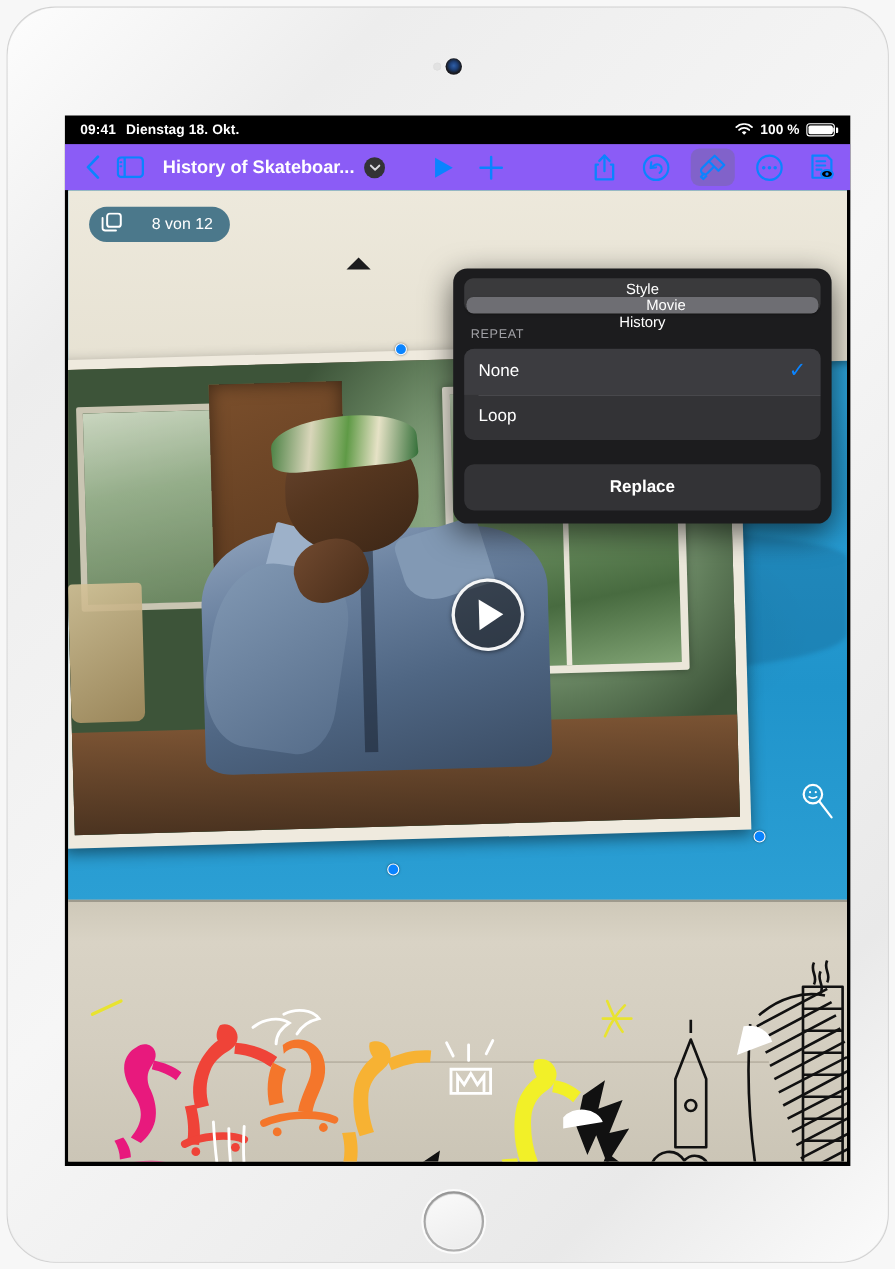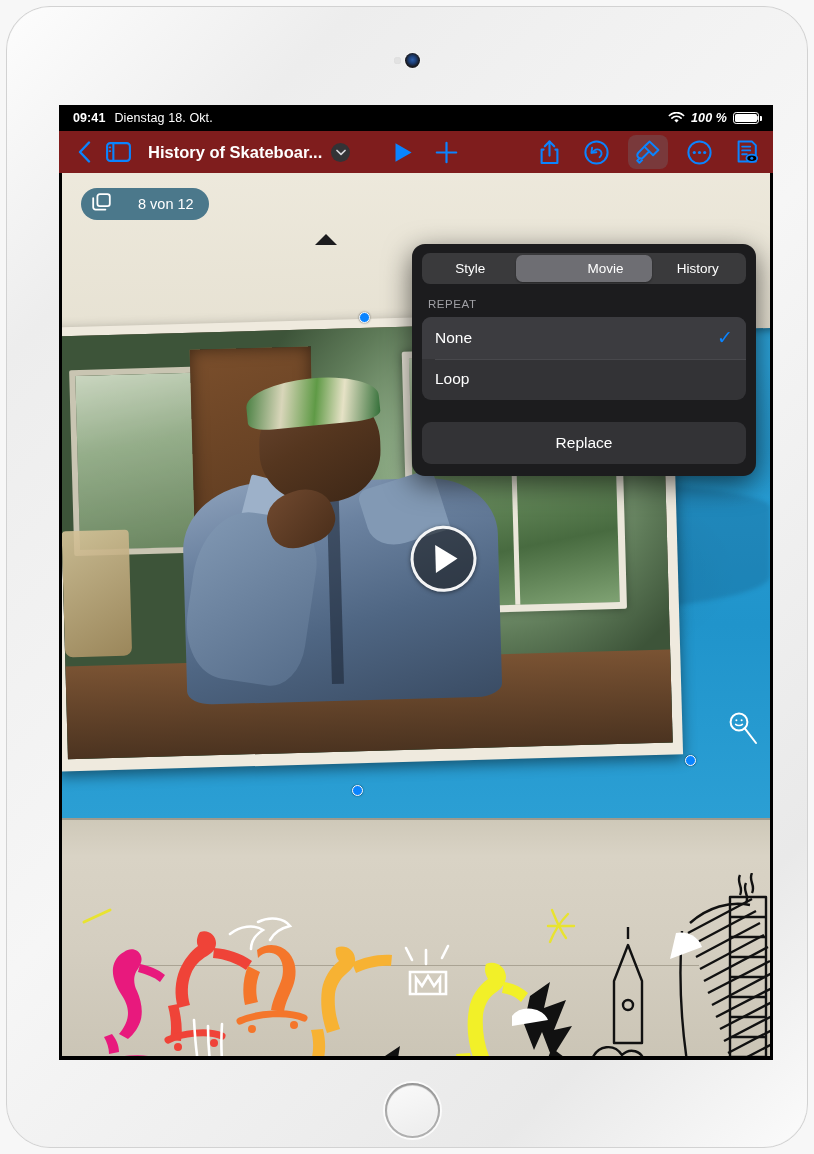--- a/index.html
+++ b/index.html
@@ -35,34 +35,34 @@
     background:#000; overflow:hidden;
   }
 
   
   .statusbar{
     position:absolute; left:0; top:0; width:100%; height:26px;
     color:#fff; display:flex; align-items:center; padding:0 14px;
     font-size:12.5px; font-weight:bold; letter-spacing:.1px;
   }
   .sb-time{ margin-right:9px; }
-  .sb-date{ font-weight:normal; }
+  .sb-date{ font-weight:bold; }
   .sb-dots{ margin-left:auto; display:flex; gap:3.5px; align-items:center; }
   .sb-dots i{ width:4px;height:4px;border-radius:50%;background:#cfcfcf;display:block; }
   .sb-right{ position:absolute; right:14px; top:0; height:26px; display:flex; align-items:center; gap:6px; }
   .wifi svg{ display:block; }
-  .sb-batt-text{ font-size:12.5px; font-weight:bold;font-style:italic; }
+  .sb-batt-text{ font-size:12.5px; font-weight:bold; }
   .batt{ width:26px;height:12.5px;border:1.6px solid #fff;border-radius:3.2px;position:relative; }
   .batt::after{content:"";position:absolute;right:-4px;top:3.4px;width:2px;height:5px;background:#fff;border-radius:0 1px 1px 0;}
   .batt i{position:absolute;left:1.3px;top:1.3px;bottom:1.3px;width:calc(100% - 2.6px);background:#fff;border-radius:1.6px;display:block;}
 
   
   .toolbar{
     position:absolute; left:0; top:26px; width:100%; height:42px;
-    background:#7f1d1d; display:flex; align-items:center; padding:0 12px;
+    background:#8b5cf6; display:flex; align-items:center; padding:0 12px;
   }
   .tb-ico{ color:#0a84ff; display:flex; align-items:center; justify-content:center; }
   .tb-back{ width:26px; }
   .tb-sidebar{ width:34px; margin-left:4px; }
   .doc-title{
     color:#fff; font-size:16.5px; font-weight:bold; margin-left:13px;
     white-space:nowrap;
   }
   .title-chev{
     width:19px;height:19px;border-radius:50%;background:#333336;
@@ -240,21 +240,21 @@
     box-shadow:0 8px 28px rgba(0,0,0,.6);
     padding:9px 10px 12px 10px;
     font-size:15.5px; color:#fff;
   }
   .pop-arrow{
     position:absolute; left:256px; top:61px; width:0;height:0; z-index:29;
     border-left:11px solid transparent; border-right:11px solid transparent;
     border-bottom:11px solid #1c1c1e;
   }
   .seg{
-    display:flex; background:#3a3a3c; border-radius:8px; padding:2px; height:31px;
+    display:flex; background:#3a3a3c; border-radius:8px; padding:2px; height:31px;flex-direction:column;
   }
   .seg div{
     flex:1; display:flex;align-items:center;justify-content:center;
     font-size:13.5px; color:#fff; border-radius:6.5px;
   }
   .seg div.sel{ background:#6e6e73; box-shadow:0 1px 2px rgba(0,0,0,.35);padding-left:43px; }
   .sec-hdr{
     font-size:11.5px; color:#a0a0a5; letter-spacing:.55px;
     padding:14px 6px 7px 6px;
   }
@@ -262,21 +262,21 @@
   .row{
     height:41.5px; display:flex; align-items:center; padding:16px 13px;
     position:relative; font-size:15.5px; color:#fff;
   }
   .row.sel{ background:#3c3c40; }
   .row + .row::before{
     content:""; position:absolute; left:13px; right:0; top:0; height:1px; background:#48484c;
   }
   .row .chk{ margin-left:auto; color:#0a84ff; font-size:19px; line-height:1; }
   .row .lbl{ }
-  .row.center{ justify-content:center; padding:0; }
+  .row.center{ justify-content:center; padding:0;font-weight:bold; }
   .toggle{
     margin-left:auto; width:49px;height:29px;border-radius:15px;background:#0a84ff;
     position:relative; flex:none;
   }
   .toggle i{
     position:absolute; right:2px; top:2px; width:25px;height:25px;border-radius:50%;
     background:#fff; box-shadow:0 1px 3px rgba(0,0,0,.35); display:block;
   }
   .gap{ height:11px; }
 </style>

